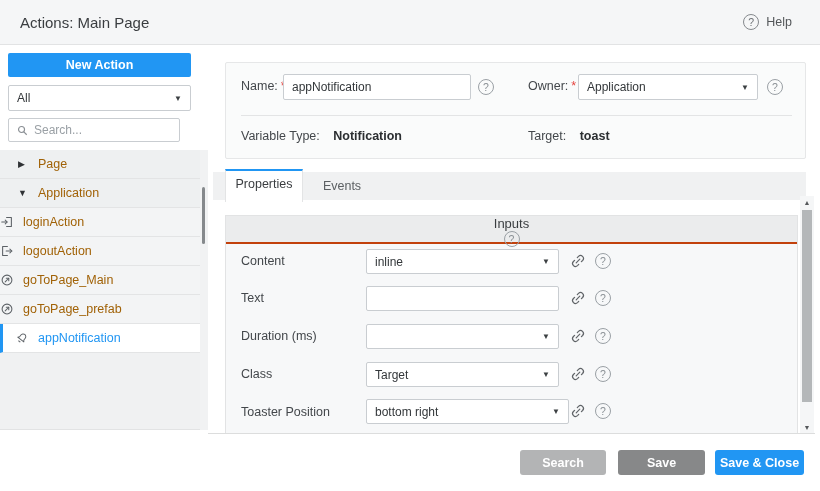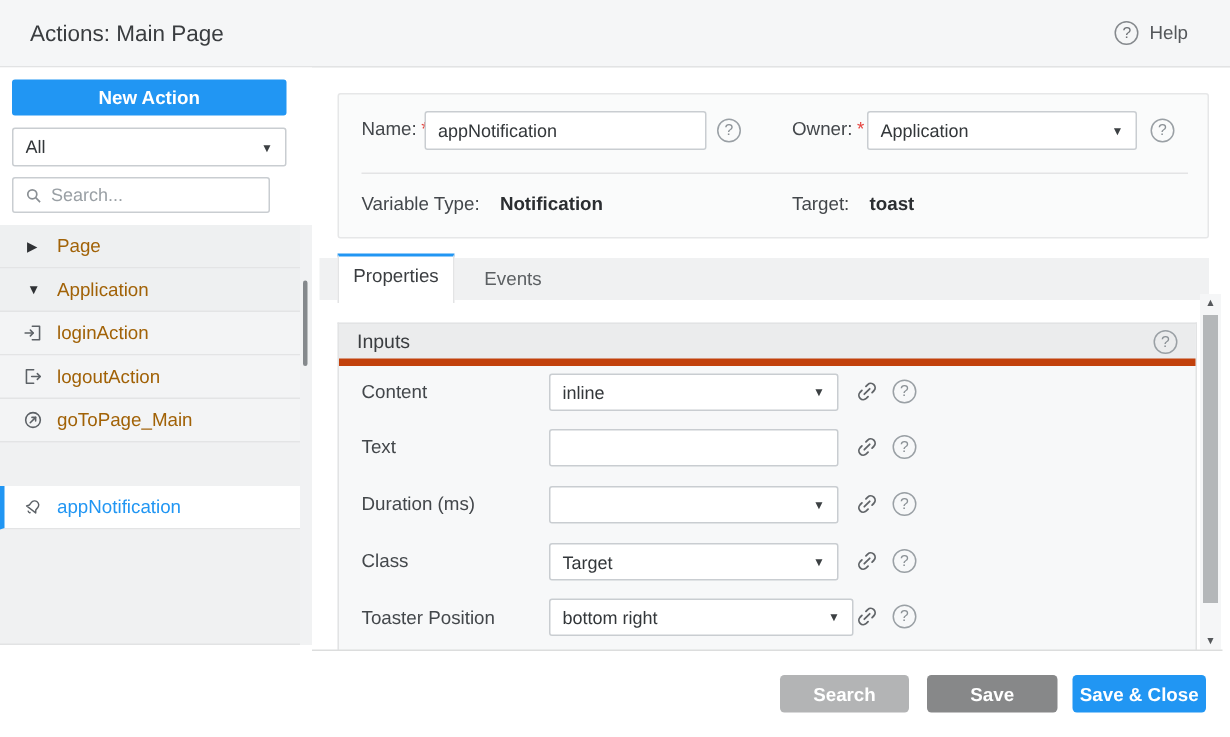--- a/index.html
+++ b/index.html
@@ -25,21 +25,21 @@
     font-weight:bold; font-size:12.5px; border:none; border-radius:2px; cursor:pointer; }
   .filter-select { left:8px; top:40px; width:183px; height:26px; }
   .search-wrap { left:8px; top:73px; width:172px; height:24px; background:#fff; border:1px solid #c9cdd1;
     border-radius:2px; display:flex; align-items:center; padding:0 7px; gap:5px; }
   .search-wrap input { border:none; outline:none; width:100%; font-family:inherit; font-size:12px; color:#333; background:transparent; }
   .search-wrap input::placeholder { color:#9aa0a5; }
   .tree { left:0; top:105px; width:208px; height:280px; background:#f0f1f2; border-bottom:1px solid #e2e3e4; }
   .tree-row { position:absolute; left:0; width:200px; height:29px; display:flex; align-items:center;
     background:#f3f4f5; border-bottom:1px solid #e3e4e5; cursor:pointer; }
   .tree-row.group { background:#eef0f1; padding-left:18px; gap:10px; }
-  .tree-row.child { padding-left:15px; gap:9px; }
+  .tree-row.child { gap:9px; }
   .tree-row.selected { background:#fff; border-left:3px solid #2196f3; padding-left:12px; }
   .tree-row.selected .tl { color:#2196f3; }
   .tw { font-size:9px; color:#2f3235; width:10px; }
   .tl { font-size:12.5px; color:#a16207; }
   .side-track { left:200px; top:105px; width:8px; height:280px; background:#f1f2f3; }
   .side-thumb { left:202px; top:142px; width:3px; height:57px; background:#85898c; border-radius:2px; }
 
   
   .select-box { position:absolute; background:#fff; border:1px solid #c9cdd1; border-radius:2px;
     display:flex; align-items:center; padding:0 8px; cursor:pointer; }
@@ -60,21 +60,21 @@
   .tab-active { left:225px; top:169px; width:78px; height:33px; background:#fff; border:1px solid #e3e4e5;
     border-bottom:none; border-top:2px solid #2196f3; display:flex; align-items:flex-start; justify-content:center;
     padding-top:6px; font-size:12.5px; color:#3a3d40; cursor:pointer; z-index:2; }
   .tab-idle { left:303px; top:172px; width:78px; height:28px; display:flex; align-items:center; justify-content:center;
     font-size:12.5px; color:#5c6063; cursor:pointer; }
 
   
   .inputs-panel { left:225px; top:215px; width:573px; height:219px; background:#f7f8f9;
     border:1px solid #e2e3e4; border-bottom:none; }
   .inputs-header { position:absolute; left:0; top:0; width:100%; height:28px; background:#ebeced;
-    border-bottom:5px solid #c2410c; display:flex; align-items:center; padding:0 12px; }
+    border-bottom:2px solid #c2410c; display:flex; align-items:center; padding:0 12px;flex-direction:column; }
   .inputs-title { flex:1; font-size:13px; color:#3a3d40; }
   .prop-label { position:absolute; left:15px; font-size:12.5px; color:#43474b; line-height:25px; }
   .row-icon { position:absolute; display:flex; align-items:center; justify-content:center; cursor:pointer; }
 
   
   .vscroll { left:800px; top:196px; width:14px; height:237px; background:#f5f6f7; }
   .vs-arrow { position:absolute; left:0; width:14px; height:12px; display:flex; align-items:center; justify-content:center;
     font-size:7px; color:#55585b; cursor:pointer; }
   .vs-thumb { position:absolute; left:2px; top:14px; width:10px; height:192px; background:#b4b7b9; cursor:pointer; }
   .content-bottom-line { left:208px; top:433px; width:607px; height:1px; background:#dcdddd; }
@@ -151,20 +151,30 @@
       <div class="tree-row child" style="top:116px">
         <span>
           <svg width="14" height="14" viewBox="0 0 16 16" fill="none" stroke="#5c6166" stroke-width="1.2" stroke-linecap="round" stroke-linejoin="round">
             <circle cx="8" cy="8" r="5.6"></circle>
               <path d="M5.9 10.1 L10 6"></path>
               <path d="M7.2 6 H10 V8.8"></path>
           </svg>
         </span>
         <span class="tl">goToPage_Main</span>
       </div>
+      <div class="tree-row child" style="top:145px">
+        <span>
+          <svg width="14" height="14" viewBox="0 0 16 16" fill="none" stroke="#5c6166" stroke-width="1.2" stroke-linecap="round" stroke-linejoin="round">
+            <circle cx="8" cy="8" r="5.6"></circle>
+              <path d="M5.9 10.1 L10 6"></path>
+              <path d="M7.2 6 H10 V8.8"></path>
+          </svg>
+        </span>
+        <span class="tl">goToPage_prefab</span>
+      </div>
       <div class="tree-row child selected" style="top:174px">
         <span>
           <svg width="14" height="14" viewBox="0 0 16 16" fill="none" stroke="#5c6166" stroke-width="1.1" stroke-linejoin="round">
             <g transform="rotate(38 8 8)">
               <path d="M8 2.9 a3.1 3.1 0 0 1 3.1 3.1 v2.5 l1.3 1.8 h-8.8 l1.3 -1.8 v-2.5 a3.1 3.1 0 0 1 3.1 -3.1 z"></path>
               <path d="M6.9 12.4 a1.2 1.2 0 0 0 2.2 0"></path>
             </g>
           </svg>
         </span>
         <span class="tl">appNotification</span>

